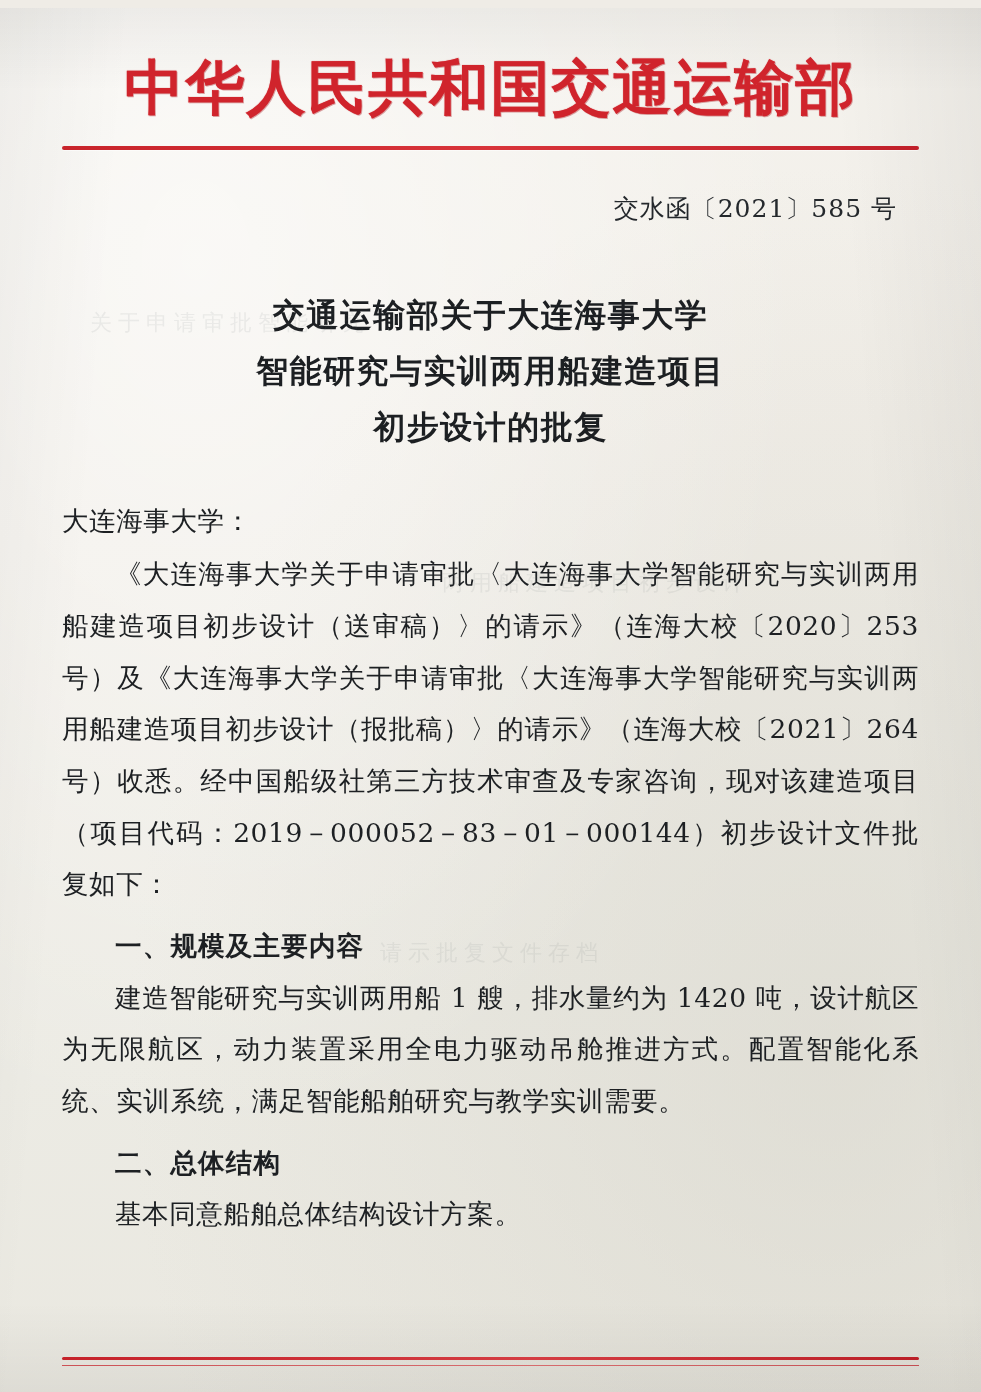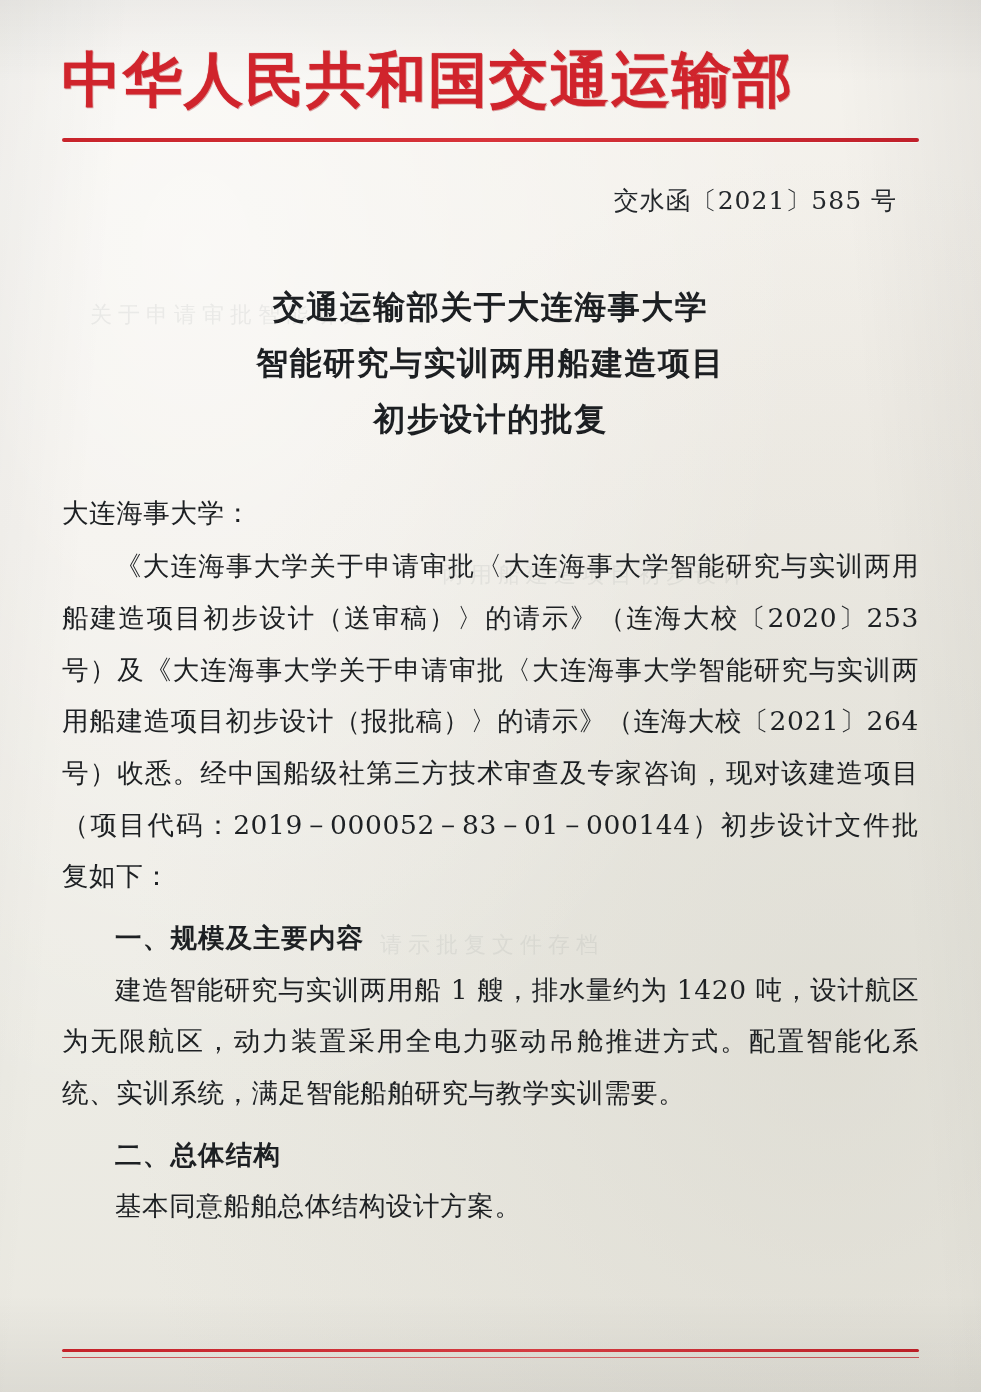--- a/index.html
+++ b/index.html
@@ -42,22 +42,23 @@
     color: rgba(110,115,120,0.10);
     font-size: 22px;
     letter-spacing: 6px;
     white-space: nowrap;
     pointer-events: none;
     user-select: none;
   }
 
   .masthead {
     position: relative;
-    text-align: left;
+    text-align: center;
     padding-top: 48px;
+    margin-top: 8px;
   }
   .masthead-title {
     font-family: "DejaVu Serif", "Liberation Serif", serif;
     font-weight: 700;
     font-size: 59px;
     line-height: 1.08;
     letter-spacing: 2px;
     color: #d0242c;
     text-shadow:
       0 0 1px rgba(208,36,44,0.85),

